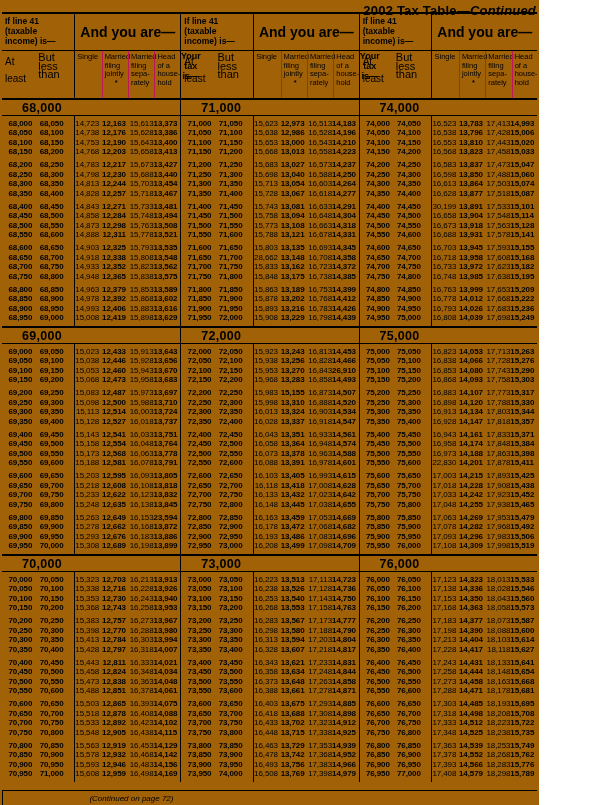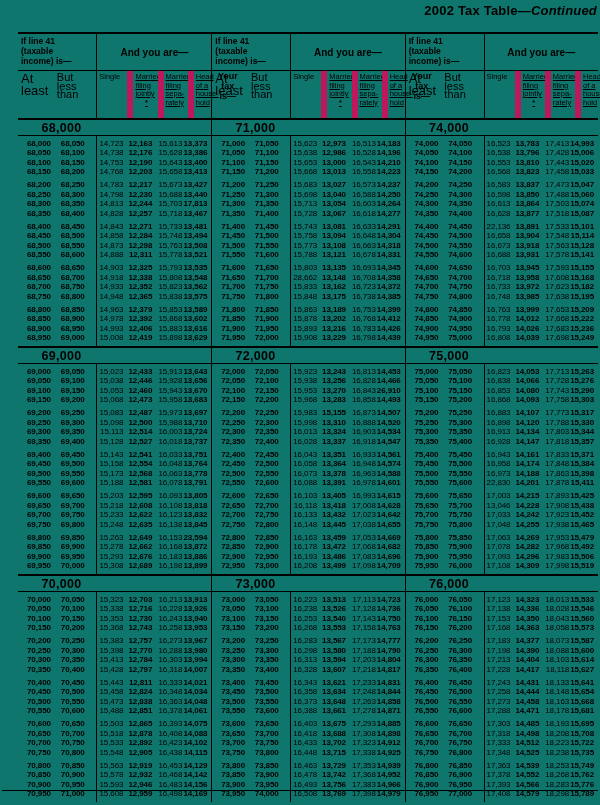--- a/index.html
+++ b/index.html
@@ -1,55 +1,55 @@
 <!DOCTYPE html>
 <html><head>
 <meta charset="utf-8">
 <style>
   html,body { margin:0; padding:0; background:#fff; }
   .page {
-    position:relative; width:600px; height:805px; box-sizing:border-box;
-    background:#0f766e; color:#000;
+    position:relative; width:539px; height:805px; box-sizing:border-box;
+    background:#a16207; color:#000;
     font-family:"Liberation Sans","DejaVu Sans",sans-serif;
     overflow:hidden;
   }
   .page-title {
     position:absolute; top:3px; right:3px;
     font-size:13px; font-weight:bold; letter-spacing:0.2px;
   }
   .page-title .cont { font-style:italic; }
   .table {
-    position:absolute; top:32px; left:2px; right:2px;
+    position:absolute; top:12px; left:2px; right:2px;
     border-top:2.5px solid #000;
-    display:flex; align-items:center;margin-left:16px;
+    display:flex; align-items:center;
   }
   .panel { width:33.333%; box-sizing:border-box; }
   .panel + .panel { border-left:1.5px solid #000; }
 
   
   .hdr-r1 { display:flex; border-bottom:1px solid #000; height:37px; box-sizing:border-box; }
   .hdr-income {
     width:40.5%; box-sizing:border-box; padding:2px 2px 0 3px;
     font-size:8.5px; font-weight:bold; line-height:10px; white-space:pre-line;
   }
   .hdr-andyou {
     flex:1; border-left:1px solid #000;
     display:flex; align-items:center; justify-content:center;
-    font-size:10px; font-weight:bold;
+    font-size:14px; font-weight:bold;
   }
   .hdr-r2 { display:flex; height:47px; box-sizing:border-box; }
-  .hdr-al { width:17%; box-sizing:border-box; padding:2px 0 0 3px; font-size:13px; line-height:12px; white-space:pre-line; }
+  .hdr-al { width:17%; box-sizing:border-box; padding:2px 0 0 3px; font-size:10px; line-height:17px; white-space:pre-line; }
   .hdr-bl { width:23.5%; box-sizing:border-box; padding:2px 0 0 6px; font-size:11px; line-height:8.5px; white-space:pre-line; }
   .hdr-tax { width:59.5%; box-sizing:border-box; border-left:1px solid #000; display:flex; flex-direction:row; }
   .hdr-taxcols { flex:1; display:flex; }
   .hc {
     width:25%; box-sizing:border-box; padding:2px 0 0 2px;
     font-size:7.5px; line-height:8.5px; white-space:pre-line;
   }
-  .hc + .hc { border-left:6px solid #be185d;text-decoration:underline; }
+  .hc + .hc { border-left:1px solid #be185d; }
   .hc .star { display:block; text-align:center; font-weight:bold; }
   .your-tax { font-size:9px; font-weight:bold; text-align:center; padding:0 0 2px 0; }
 
   
   .band {
     border-top:2px solid #000; border-bottom:1px solid #000;
     height:15px; box-sizing:content-box;
     display:flex; align-items:center;
   }
   .band-label { width:45%; text-align:center; font-size:12.5px; font-weight:bold; letter-spacing:0.3px; }
@@ -168,21 +168,21 @@
             <span class="cell c-mfj">12,230</span>
             <span class="cell c-mfs">15,688</span>
             <span class="cell c-hoh">13,440</span>
           </div>
           <div class="row">
             <span class="cell c-al">68,300</span>
             <span class="cell c-bl">68,350</span>
             <span class="cell c-single">14,813</span>
             <span class="cell c-mfj">12,244</span>
             <span class="cell c-mfs">15,703</span>
-            <span class="cell c-hoh">17,813</span>
+            <span class="cell c-hoh">13,454</span>
           </div>
           <div class="row">
             <span class="cell c-al">68,350</span>
             <span class="cell c-bl">68,400</span>
             <span class="cell c-single">14,828</span>
             <span class="cell c-mfj">12,257</span>
             <span class="cell c-mfs">15,718</span>
             <span class="cell c-hoh">13,467</span>
           </div>
           <div class="row grp">
@@ -1245,21 +1245,21 @@
             <span class="cell c-al">74,350</span>
             <span class="cell c-bl">74,400</span>
             <span class="cell c-single">16,628</span>
             <span class="cell c-mfj">13,877</span>
             <span class="cell c-mfs">17,518</span>
             <span class="cell c-hoh">15,087</span>
           </div>
           <div class="row grp">
             <span class="cell c-al">74,400</span>
             <span class="cell c-bl">74,450</span>
-            <span class="cell c-single">22,136</span>
+            <span class="cell c-single">30,199</span>
             <span class="cell c-mfj">13,891</span>
             <span class="cell c-mfs">17,533</span>
             <span class="cell c-hoh">15,101</span>
           </div>
           <div class="row">
             <span class="cell c-al">74,450</span>
             <span class="cell c-bl">74,500</span>
             <span class="cell c-single">16,658</span>
             <span class="cell c-mfj">13,904</span>
             <span class="cell c-mfs">17,548</span>
@@ -1451,21 +1451,21 @@
             <span class="cell c-al">75,600</span>
             <span class="cell c-bl">75,650</span>
             <span class="cell c-single">17,003</span>
             <span class="cell c-mfj">14,215</span>
             <span class="cell c-mfs">17,893</span>
             <span class="cell c-hoh">15,425</span>
           </div>
           <div class="row">
             <span class="cell c-al">75,650</span>
             <span class="cell c-bl">75,700</span>
-            <span class="cell c-single">13,046</span>
+            <span class="cell c-single">17,018</span>
             <span class="cell c-mfj">14,228</span>
             <span class="cell c-mfs">17,908</span>
             <span class="cell c-hoh">15,438</span>
           </div>
           <div class="row">
             <span class="cell c-al">75,700</span>
             <span class="cell c-bl">75,750</span>
             <span class="cell c-single">17,033</span>
             <span class="cell c-mfj">14,242</span>
             <span class="cell c-mfs">17,923</span>
@@ -1675,14 +1675,15 @@
             <span class="cell c-single">17,408</span>
             <span class="cell c-mfj">14,579</span>
             <span class="cell c-mfs">18,298</span>
             <span class="cell c-hoh">15,789</span>
           </div>
         </div>
       </section>
   </div>
 
   <div class="footer-row">
+    <div class="continued">(Continued on page 72)</div>
   </div>
 </div>
 
 </body></html>

